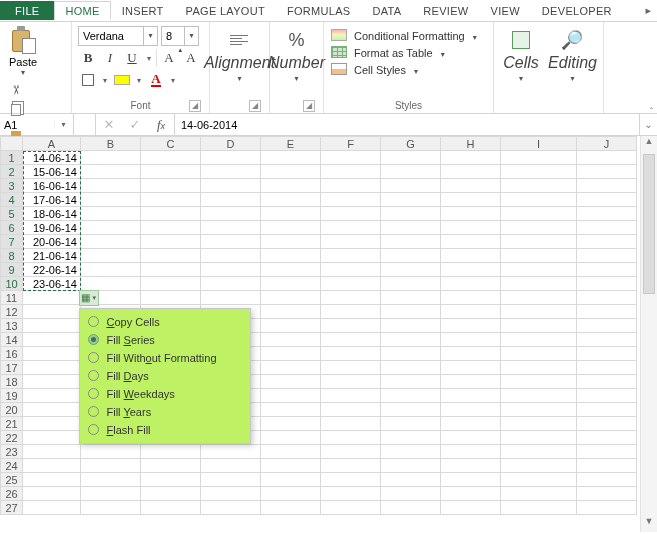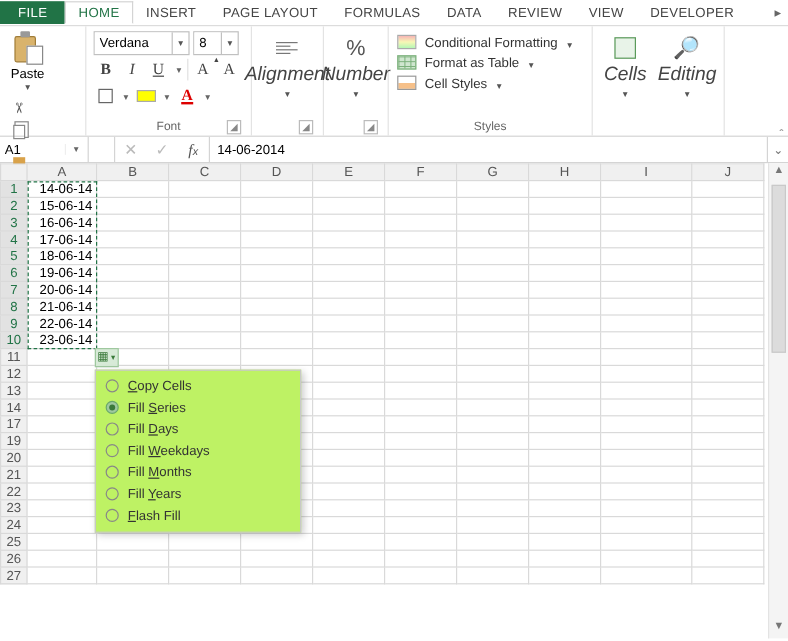--- a/index.html
+++ b/index.html
@@ -511,21 +511,47 @@
             <td class="cell"></td>
             <td class="cell"></td>
             <td class="cell"></td>
             <td class="cell"></td>
             <td class="cell"></td>
             <td class="cell"></td>
             <td class="cell"></td>
             <td class="cell"></td>
           </tr>
           <tr>
+            <th class="rowhdr">16</th>
+            <td class="cell"></td>
+            <td class="cell"></td>
+            <td class="cell"></td>
+            <td class="cell"></td>
+            <td class="cell"></td>
+            <td class="cell"></td>
+            <td class="cell"></td>
+            <td class="cell"></td>
+            <td class="cell"></td>
+            <td class="cell"></td>
+          </tr>
+          <tr>
             <th class="rowhdr">17</th>
+            <td class="cell"></td>
+            <td class="cell"></td>
+            <td class="cell"></td>
+            <td class="cell"></td>
+            <td class="cell"></td>
+            <td class="cell"></td>
+            <td class="cell"></td>
+            <td class="cell"></td>
+            <td class="cell"></td>
+            <td class="cell"></td>
+          </tr>
+          <tr>
+            <th class="rowhdr">18</th>
             <td class="cell"></td>
             <td class="cell"></td>
             <td class="cell"></td>
             <td class="cell"></td>
             <td class="cell"></td>
             <td class="cell"></td>
             <td class="cell"></td>
             <td class="cell"></td>
             <td class="cell"></td>
             <td class="cell"></td>
@@ -661,29 +687,29 @@
         <div class="ctxitem">
           <span class="radio"></span>
           <span><span class="accel">C</span>opy Cells</span>
         </div>
         <div class="ctxitem">
           <span class="radio filled"></span>
           <span>Fill <span class="accel">S</span>eries</span>
         </div>
         <div class="ctxitem">
           <span class="radio"></span>
+          <span>Fill With<span class="accel">o</span>ut Formatting</span>
+        </div>
+        <div class="ctxitem">
+          <span class="radio"></span>
           <span>Fill <span class="accel">D</span>ays</span>
         </div>
         <div class="ctxitem">
           <span class="radio"></span>
           <span>Fill <span class="accel">W</span>eekdays</span>
-        </div>
-        <div class="ctxitem">
-          <span class="radio"></span>
-          <span>Fill <span class="accel">M</span>onths</span>
         </div>
         <div class="ctxitem">
           <span class="radio"></span>
           <span>Fill <span class="accel">Y</span>ears</span>
         </div>
         <div class="ctxitem">
           <span class="radio"></span>
           <span><span class="accel">F</span>lash Fill</span>
         </div>
       </div>

